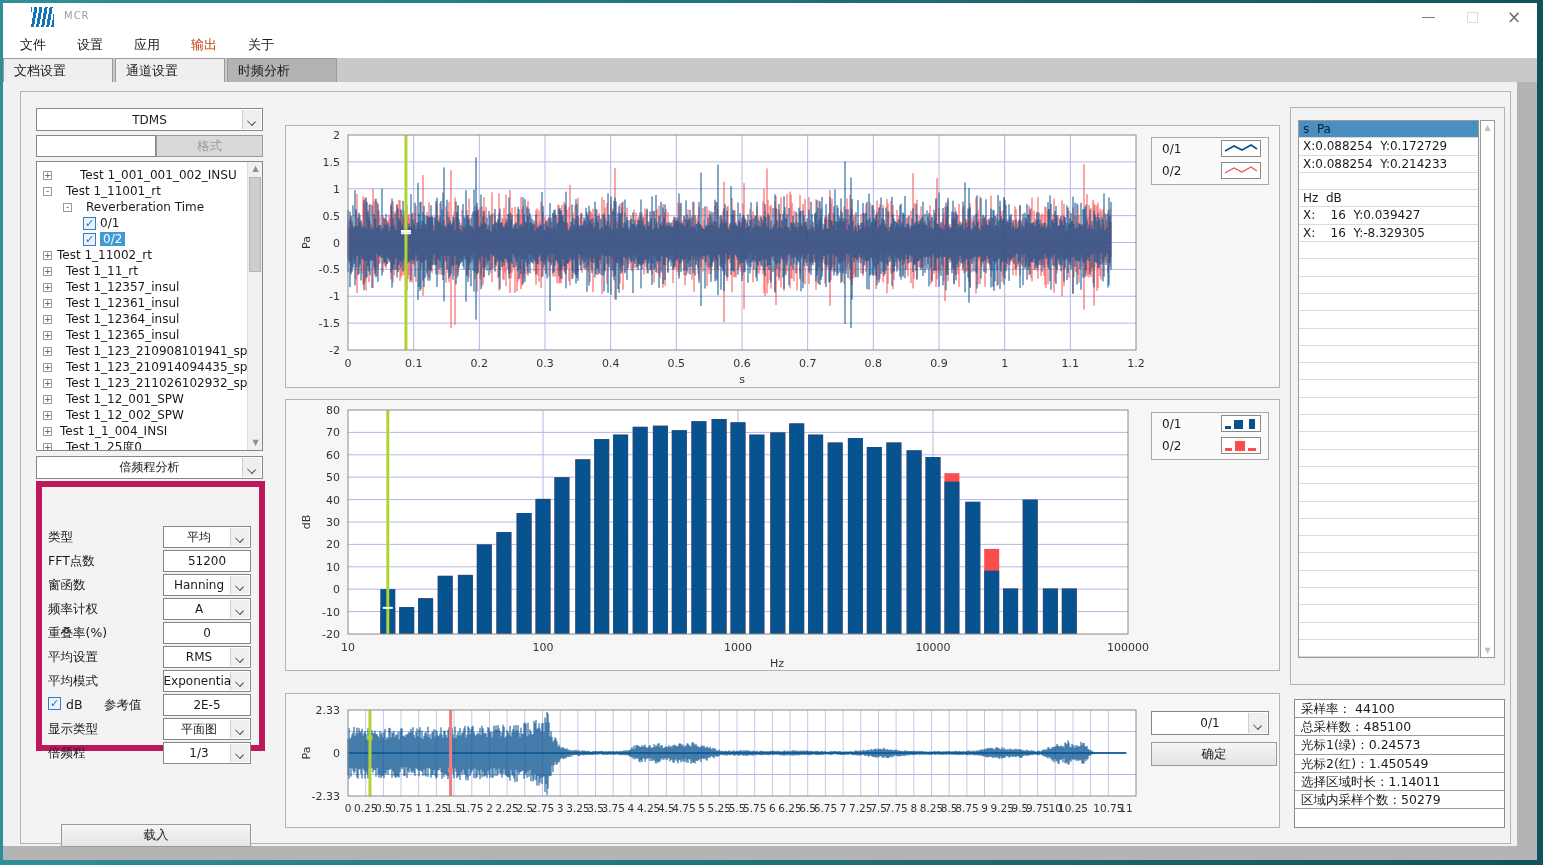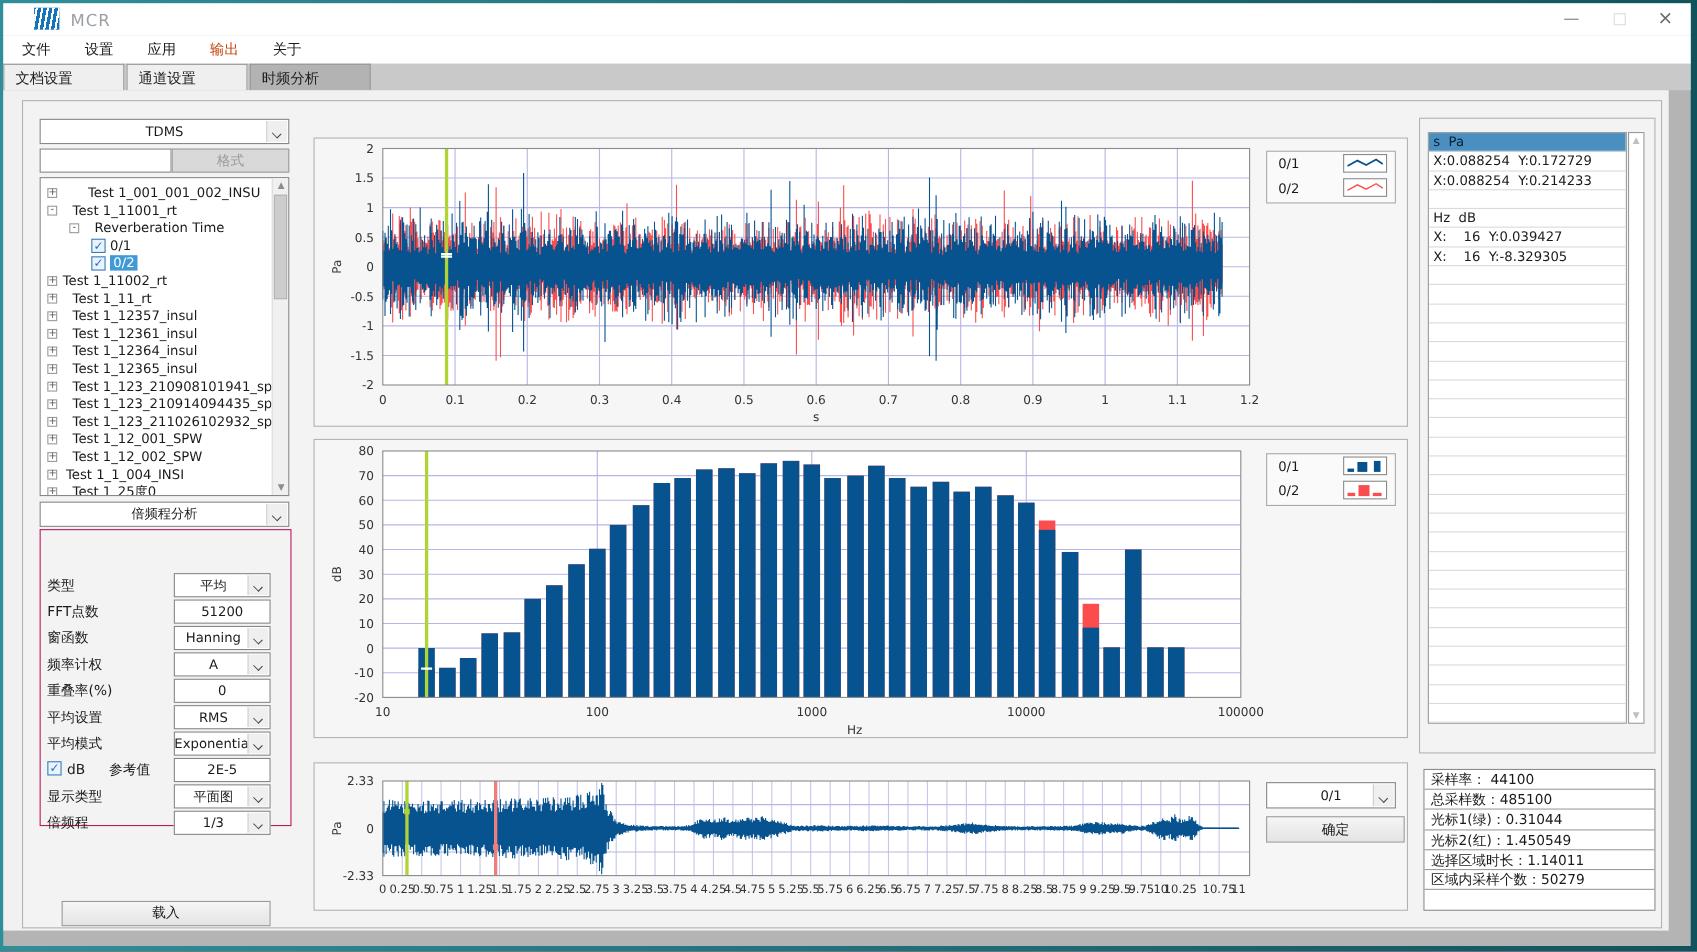--- a/index.html
+++ b/index.html
@@ -8,21 +8,21 @@
   #app { position:relative; width:1543px; height:865px;
          background:linear-gradient(90deg,#2f8f98,#11535d); }
   #win { position:absolute; left:3px; top:3px; right:6px; bottom:5px; background:#b4b4b4; }
 
   
   .titlebar { position:absolute; left:0; top:0; right:0; height:29px; background:#fff; }
   .logo { position:absolute; left:28px; top:4px; width:23px; height:20px; background:#1673b8;
           overflow:hidden; }
   .logo:before { content:""; position:absolute; left:-6px; top:-4px; width:40px; height:30px;
           background:repeating-linear-gradient(100deg,transparent 0 3px,#ffffff 3px 5px); }
-  .wintitle { position:absolute; left:61px; top:7px; font-size:15px; color:#9aa0a6; letter-spacing:1px; }
+  .wintitle { position:absolute; left:61px; top:7px; font-size:10px; color:#9aa0a6; letter-spacing:1px; }
   .winbtn { position:absolute; top:0; width:42px; height:29px; display:flex; align-items:center; justify-content:center; color:#6b6b6b; }
   .minimize-g { width:13px; height:0; border-top:1px solid #7a7a7a; }
   .maximize-g { width:11px; height:11px; border:1px solid #dcdcdc; }
   .close-g { font-size:17px; color:#6b6b6b; line-height:1; }
 
   
   .menubar { position:absolute; left:0; top:29px; right:0; height:26px; background:#fff; display:flex; align-items:center; padding-left:6px; }
   .menu-item { padding:3px 11px; margin-right:9px; font-size:13px; }
   .menu-item.disabled { color:#c2410c; }
 
@@ -47,21 +47,21 @@
   .treebox { position:absolute; left:33px; top:79px; width:227px; height:290px; background:#fff; border:1px solid #878787; overflow:hidden; }
   .tree-row { position:relative; height:16px; display:flex; align-items:center; white-space:nowrap; font-size:12px; }
   .expander { width:9px; height:9px; border:1px solid #9a9a9a; background:#fff; color:#555; font-size:9px; line-height:7px; text-align:center; margin-right:5px; flex:none; }
   .cbx { width:13px; height:13px; border:1px solid #3b7bbf; background:#e9f3fc; color:#2e6fc0; font-size:11px; line-height:11px; text-align:center; font-weight:bold; margin-right:4px; flex:none; }
   .tree-label.sel { background:#3f9ad6; color:#fff; padding:0 3px; }
   .vscroll { position:absolute; right:0; top:0; bottom:0; width:15px; background:#f0f0f0; border-left:1px solid #dcdcdc; }
   .vscroll .arr { position:absolute; left:0; width:15px; height:14px; color:#8d8d8d; font-size:8px; text-align:center; line-height:14px; }
   .vscroll .thumb { position:absolute; left:1px; width:12px; background:#cdcdcd; border:1px solid #b4b4b4; }
 
   
-  .params-box { position:absolute; left:33px; top:399px; width:229px; height:270px; border:1px solid #be185d; background:#f3f3f3; }
+  .params-box { position:absolute; left:33px; top:399px; width:229px; height:270px; border:6px solid #be185d; background:#f3f3f3; }
   .param-row { position:absolute; left:0; width:229px; height:24px; }
   .param-label { position:absolute; left:6px; top:4px; font-size:12.5px; }
   .param-ctrl { position:absolute; left:121px; top:1px; width:88px; height:22px; }
 
   
   .panel { position:absolute; border:1px solid #b3b3b3; background:#f6f6f6; }
   .legend { position:absolute; border:1px solid #a9a9a9; background:#fafafa; }
   .legend-row { position:relative; height:22px; }
   .legend-row .lbl { position:absolute; left:10px; top:4px; font-size:12px; }
   .legend-row .ic { position:absolute; right:7px; top:2px; width:40px; height:17px; border:1px solid #8a8a8a; background:#fff; }
@@ -656,21 +656,21 @@
           </div>
         <div class="clist-scroll">
           <div class="arr" style="position:absolute; top:2px; left:0; width:13px; text-align:center; color:#c0c0c0; font-size:8px;">▲</div>
           <div class="arr" style="position:absolute; bottom:2px; left:0; width:13px; text-align:center; color:#c0c0c0; font-size:8px;">▼</div>
         </div>
       </div>
 
       <div class="info-box" id="info-box">
           <div class="info-row">采样率：  44100</div>
           <div class="info-row">总采样数：485100</div>
-          <div class="info-row">光标1(绿)：0.31044</div>
+          <div class="info-row">光标1(绿)：0.24573</div>
           <div class="info-row">光标2(红)：1.450549</div>
           <div class="info-row">选择区域时长：1.14011</div>
           <div class="info-row">区域内采样个数：50279</div>
           <div class="info-row"></div>
         </div>
     </div>
   </div>
 </div>
 
 </body></html>

